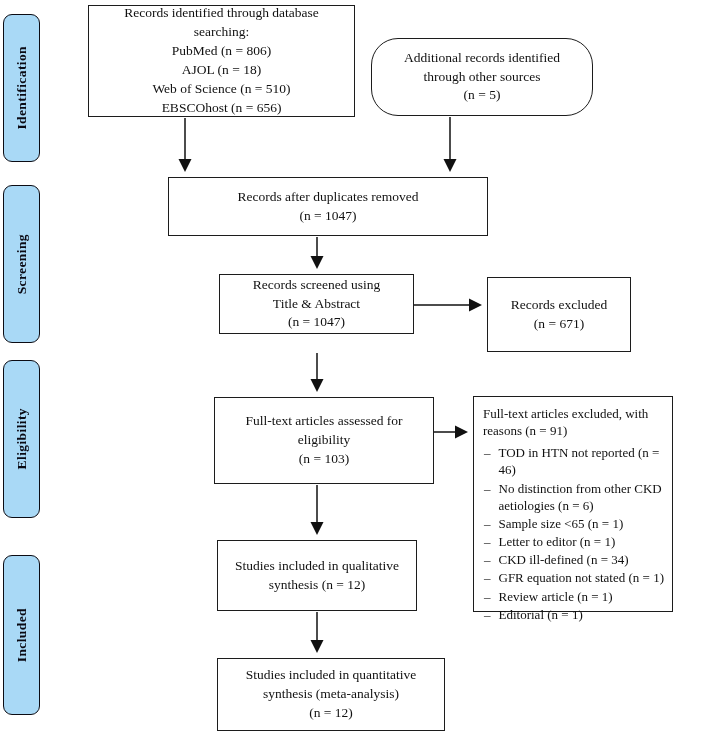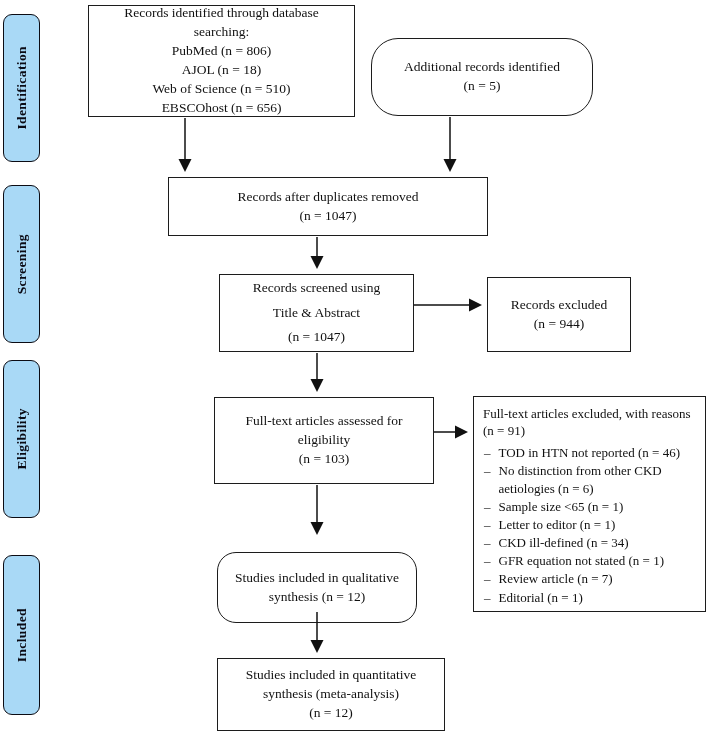--- a/index.html
+++ b/index.html
@@ -74,46 +74,47 @@
     <span class="line">Records identified through database</span>
     <span class="line">searching:</span>
     <span class="line">PubMed (n = 806)</span>
     <span class="line">AJOL (n = 18)</span>
     <span class="line">Web of Science (n = 510)</span>
     <span class="line">EBSCOhost (n = 656)</span>
   </div>
 
   <div class="box" style="left:371px;top:38px;width:222px;height:78px;border-radius:27px;">
     <span class="line">Additional records identified</span>
+    <span class="line">through other sources</span>
     <span class="line">(n = 5)</span>
   </div>
 
   <div class="box" style="left:157px;top:177px;width:320px;height:59px;margin-left:11px;">
     <span class="line">Records after duplicates removed</span>
     <span class="line">(n = 1047)</span>
   </div>
 
-  <div class="box" style="left:219px;top:274px;width:195px;height:78px;justify-content:space-between;">
+  <div class="box" style="left:219px;top:274px;width:195px;height:60px;">
     <span class="line">Records screened using</span>
     <span class="line">Title &amp; Abstract</span>
     <span class="line">(n = 1047)</span>
   </div>
 
   <div class="box" style="left:487px;top:277px;width:144px;height:75px;">
     <span class="line">Records excluded</span>
-    <span class="line">(n = 944)</span>
+    <span class="line">(n = 671)</span>
   </div>
 
   <div class="box" style="left:214px;top:397px;width:220px;height:87px;">
     <span class="line">Full-text articles assessed for</span>
     <span class="line">eligibility</span>
     <span class="line">(n = 103)</span>
   </div>
 
-  <div class="box reasons" style="left:473px;top:396px;width:233px;height:216px;">
+  <div class="box reasons" style="left:473px;top:396px;width:200px;height:216px;">
     <span class="rtitle">Full-text articles excluded, with reasons (n = 91)</span>
     <div class="reason-item">
       <span class="dash">–</span>
       <span class="rtext">TOD in HTN not reported (n = 46)</span>
     </div>
     <div class="reason-item">
       <span class="dash">–</span>
       <span class="rtext">No distinction from other CKD aetiologies (n = 6)</span>
     </div>
     <div class="reason-item">
@@ -127,29 +128,29 @@
     <div class="reason-item">
       <span class="dash">–</span>
       <span class="rtext">CKD ill-defined (n = 34)</span>
     </div>
     <div class="reason-item">
       <span class="dash">–</span>
       <span class="rtext">GFR equation not stated (n = 1)</span>
     </div>
     <div class="reason-item">
       <span class="dash">–</span>
-      <span class="rtext">Review article (n = 7)</span>
+      <span class="rtext">Review article (n = 1)</span>
     </div>
     <div class="reason-item">
       <span class="dash">–</span>
       <span class="rtext">Editorial (n = 1)</span>
     </div>
   </div>
 
-  <div class="box" style="left:217px;top:552px;width:200px;height:71px;border-radius:19px;">
+  <div class="box" style="left:217px;top:540px;width:200px;height:71px;">
     <span class="line">Studies included in qualitative</span>
     <span class="line">synthesis (n = 12)</span>
   </div>
 
   <div class="box" style="left:217px;top:658px;width:228px;height:73px;">
     <span class="line">Studies included in quantitative</span>
     <span class="line">synthesis (meta-analysis)</span>
     <span class="line">(n = 12)</span>
   </div>
 

